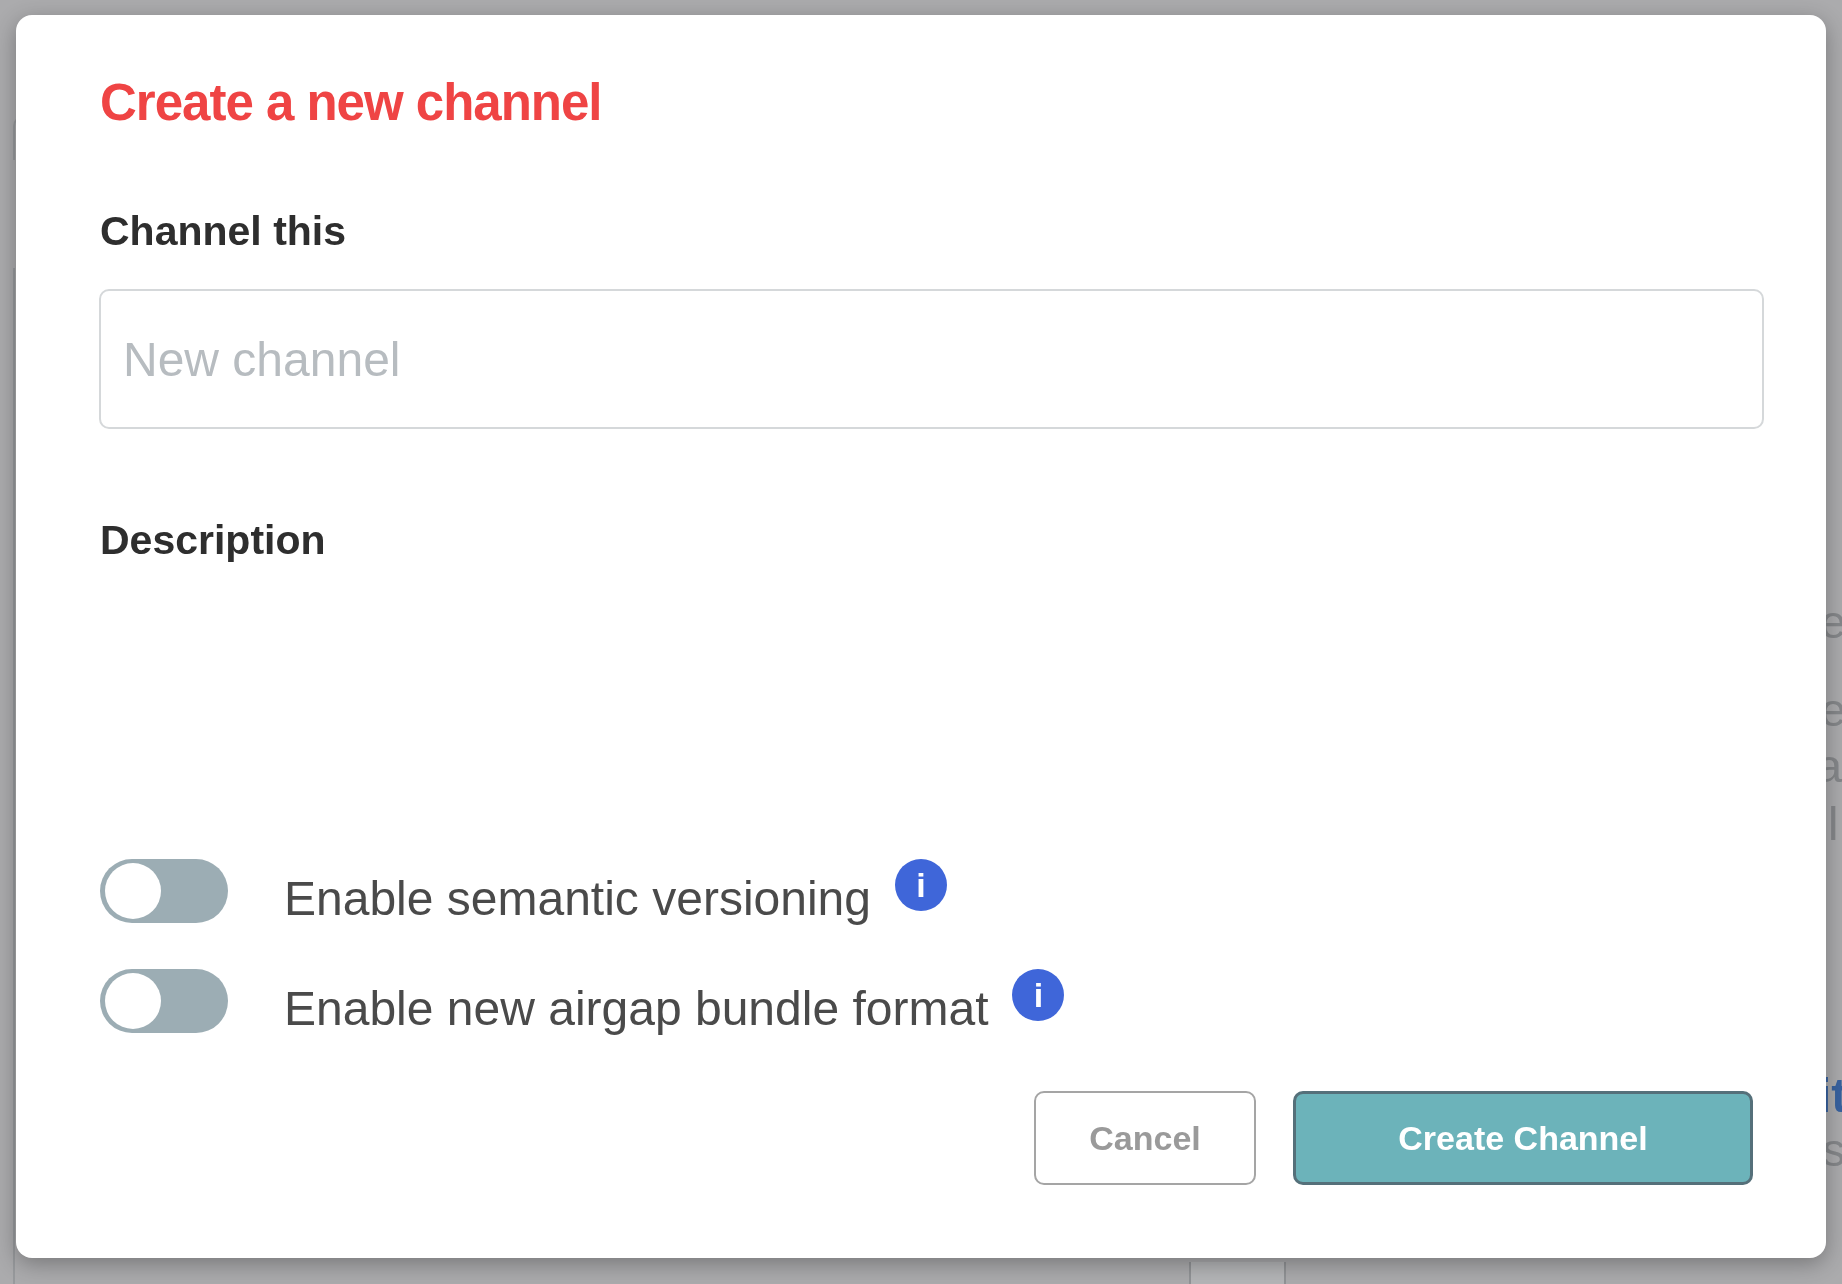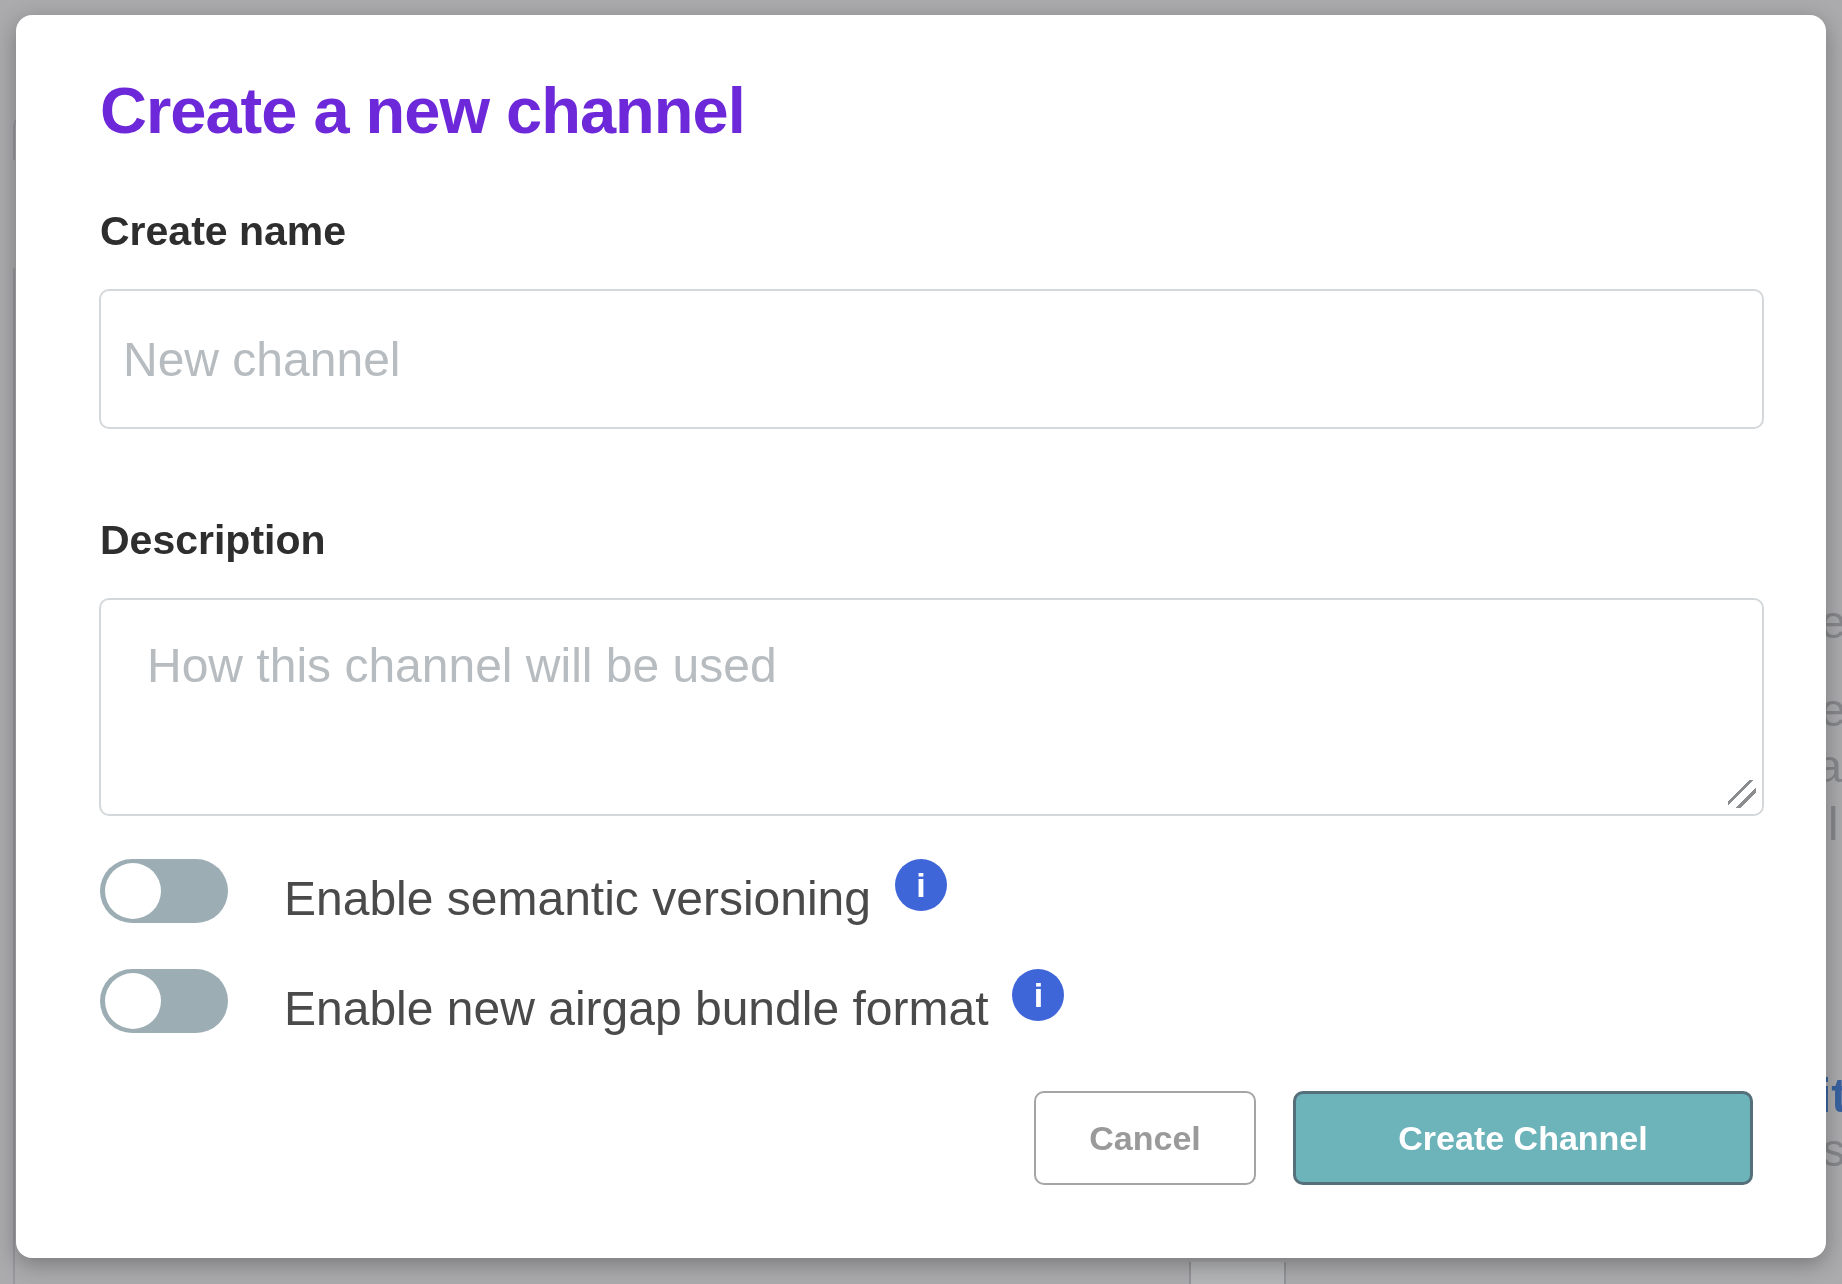--- a/index.html
+++ b/index.html
@@ -37,22 +37,22 @@
 
   
   .modal {
     position:absolute; left:16px; top:15px; width:1810px; height:1243px;
     background:#ffffff; border-radius:16px;
     box-shadow:0 6px 22px rgba(0,0,0,0.30);
     z-index:2;
   }
   .modal-title {
     position:absolute; left:84px; top:60px;
-    font-size:65px; font-weight:bold; letter-spacing:-1px;
-    color:#6d28d9; line-height:1.1;
+    font-size:51px; font-weight:bold; letter-spacing:-1px;
+    color:#ef4444; line-height:1.1;
   }
   .field-label {
     position:absolute; left:84px;
     font-size:41px; font-weight:bold; color:#2e2e2e; line-height:1.1;
   }
   .label-channel-name { top:194px; }
   .label-description  { top:503px; }
 
   .text-input {
     position:absolute; left:83px; top:274px; width:1665px; height:140px;
@@ -135,28 +135,24 @@
 <span class="frag" style="left:1820px; top:686px;">e</span>
 <span class="frag" style="left:1816px; top:742px;">a</span>
 <span class="frag" style="left:1828px; top:800px;">l</span>
 <span class="frag frag-blue" style="left:1818px; top:1072px; font-size:48px;">it</span>
 <span class="frag" style="left:1822px; top:1126px;">s</span>
 
 <div class="modal">
 
   <h1 class="modal-title">Create a new channel</h1>
 
-  <label class="field-label label-channel-name">Create name</label>
+  <label class="field-label label-channel-name">Channel this</label>
   <input class="text-input" type="text" placeholder="New channel" style="">
 
   <label class="field-label label-description">Description</label>
-  <div class="textarea-wrap">
-    <textarea class="textarea" placeholder="How this channel will be used" style=""></textarea>
-    <div class="resize-handle"></div>
-  </div>
 
   <div class="toggle-row toggle-row-1">
     <div class="toggle-track">
       <div class="toggle-knob"></div>
     </div>
     <span class="toggle-label">Enable semantic versioning</span>
     <span class="info-badge">i</span>
   </div>
 
   <div class="toggle-row toggle-row-2">

